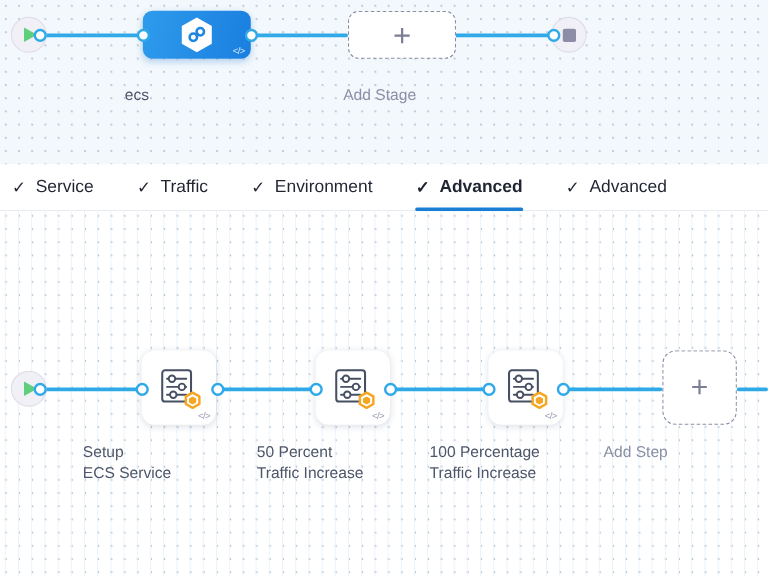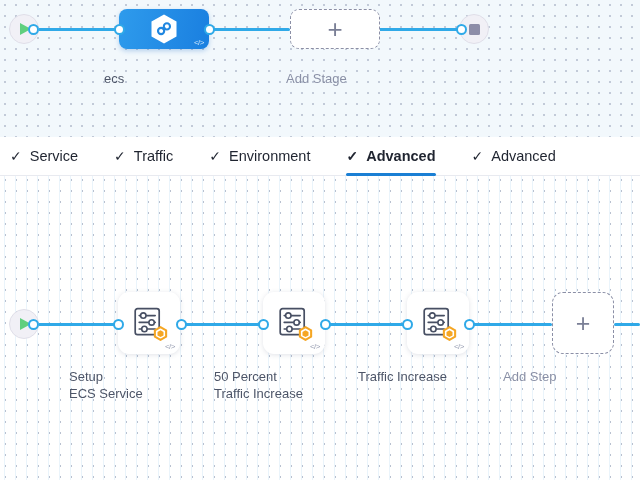--- a/index.html
+++ b/index.html
@@ -363,20 +363,21 @@
       <svg width="15" height="15" viewBox="0 0 16 16" style="position:absolute; right:-2px; bottom:-1px;">
         <polygon points="8,1.2 14,4.6 14,11.4 8,14.8 2,11.4 2,4.6" fill="#ffffff" stroke="#f5a623" stroke-width="2.2" stroke-linejoin="round"></polygon>
         <polygon points="8,4.6 11.2,6.4 11.2,10 8,11.8 4.8,10 4.8,6.4" fill="#f5a623"></polygon>
       </svg>
     </div>
     <span class="code-tag">&lt;/&gt;</span>
   </div>
   <div class="port" style="left:402px; top:143px;"></div>
   <div class="port" style="left:464px; top:143px;"></div>
   <div class="caption" style="left:358px; top:192px; width:160px;">
+    <div>100 Percentage</div>
     <div>Traffic Increase</div>
   </div>
 
   <div class="add-node add-step-node" style="left:552px; top:116px;">
     <span>+</span>
   </div>
   <div class="caption muted" style="left:503px; top:192px; width:160px;">Add Step</div>
 </div>
 
 </body></html>

